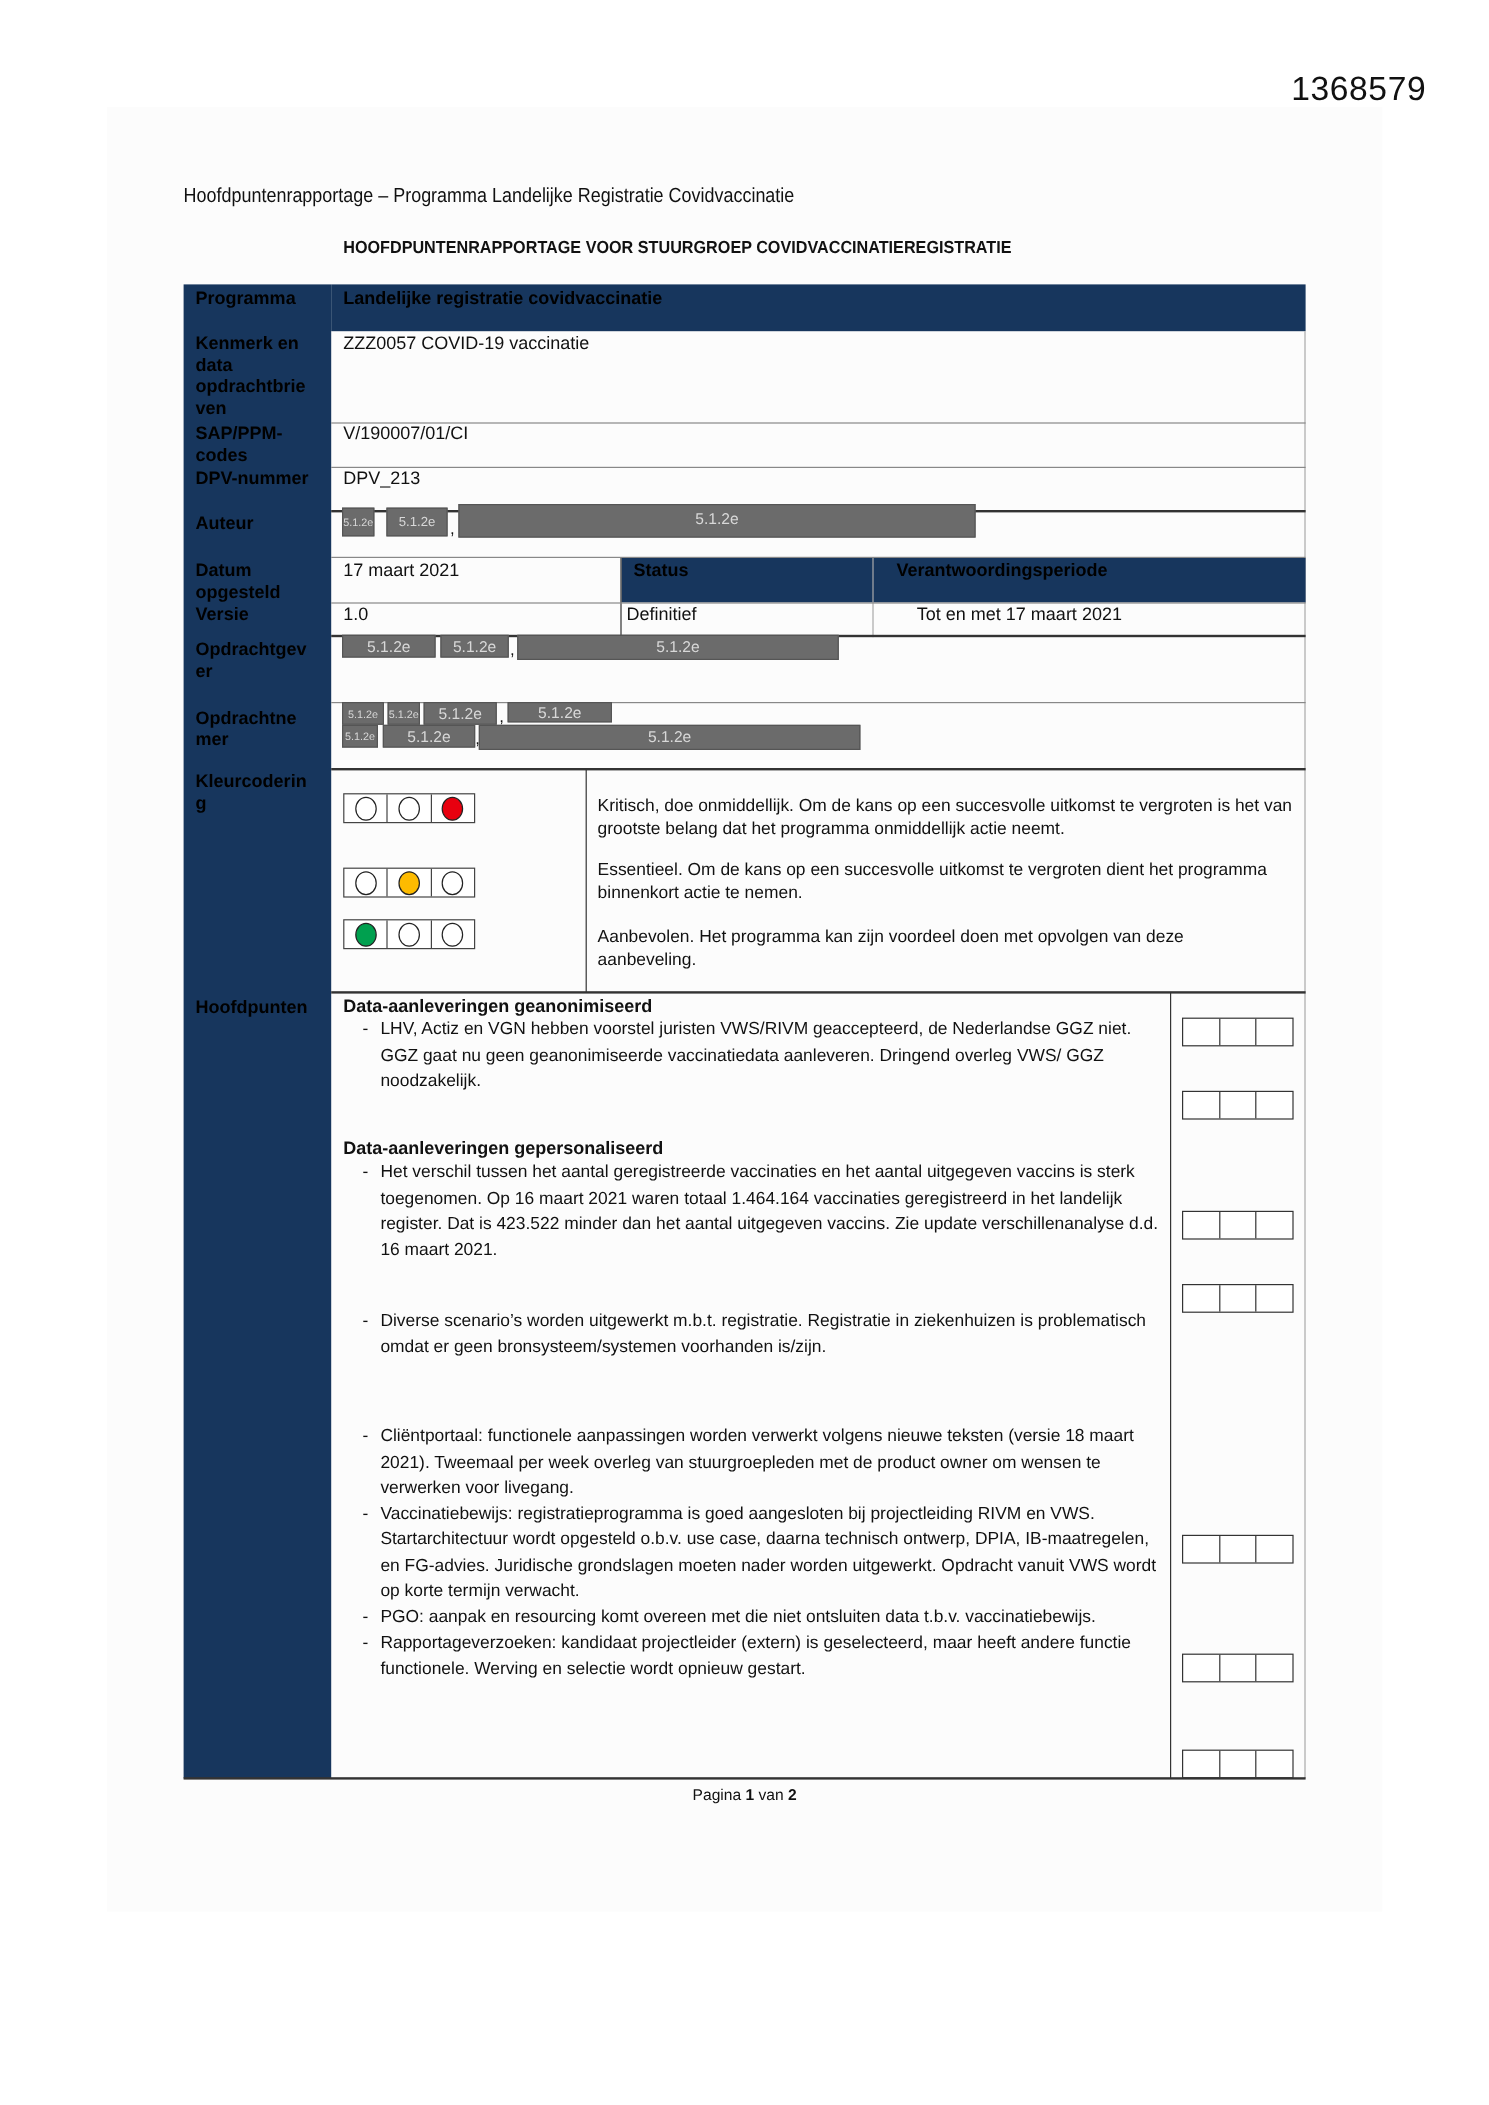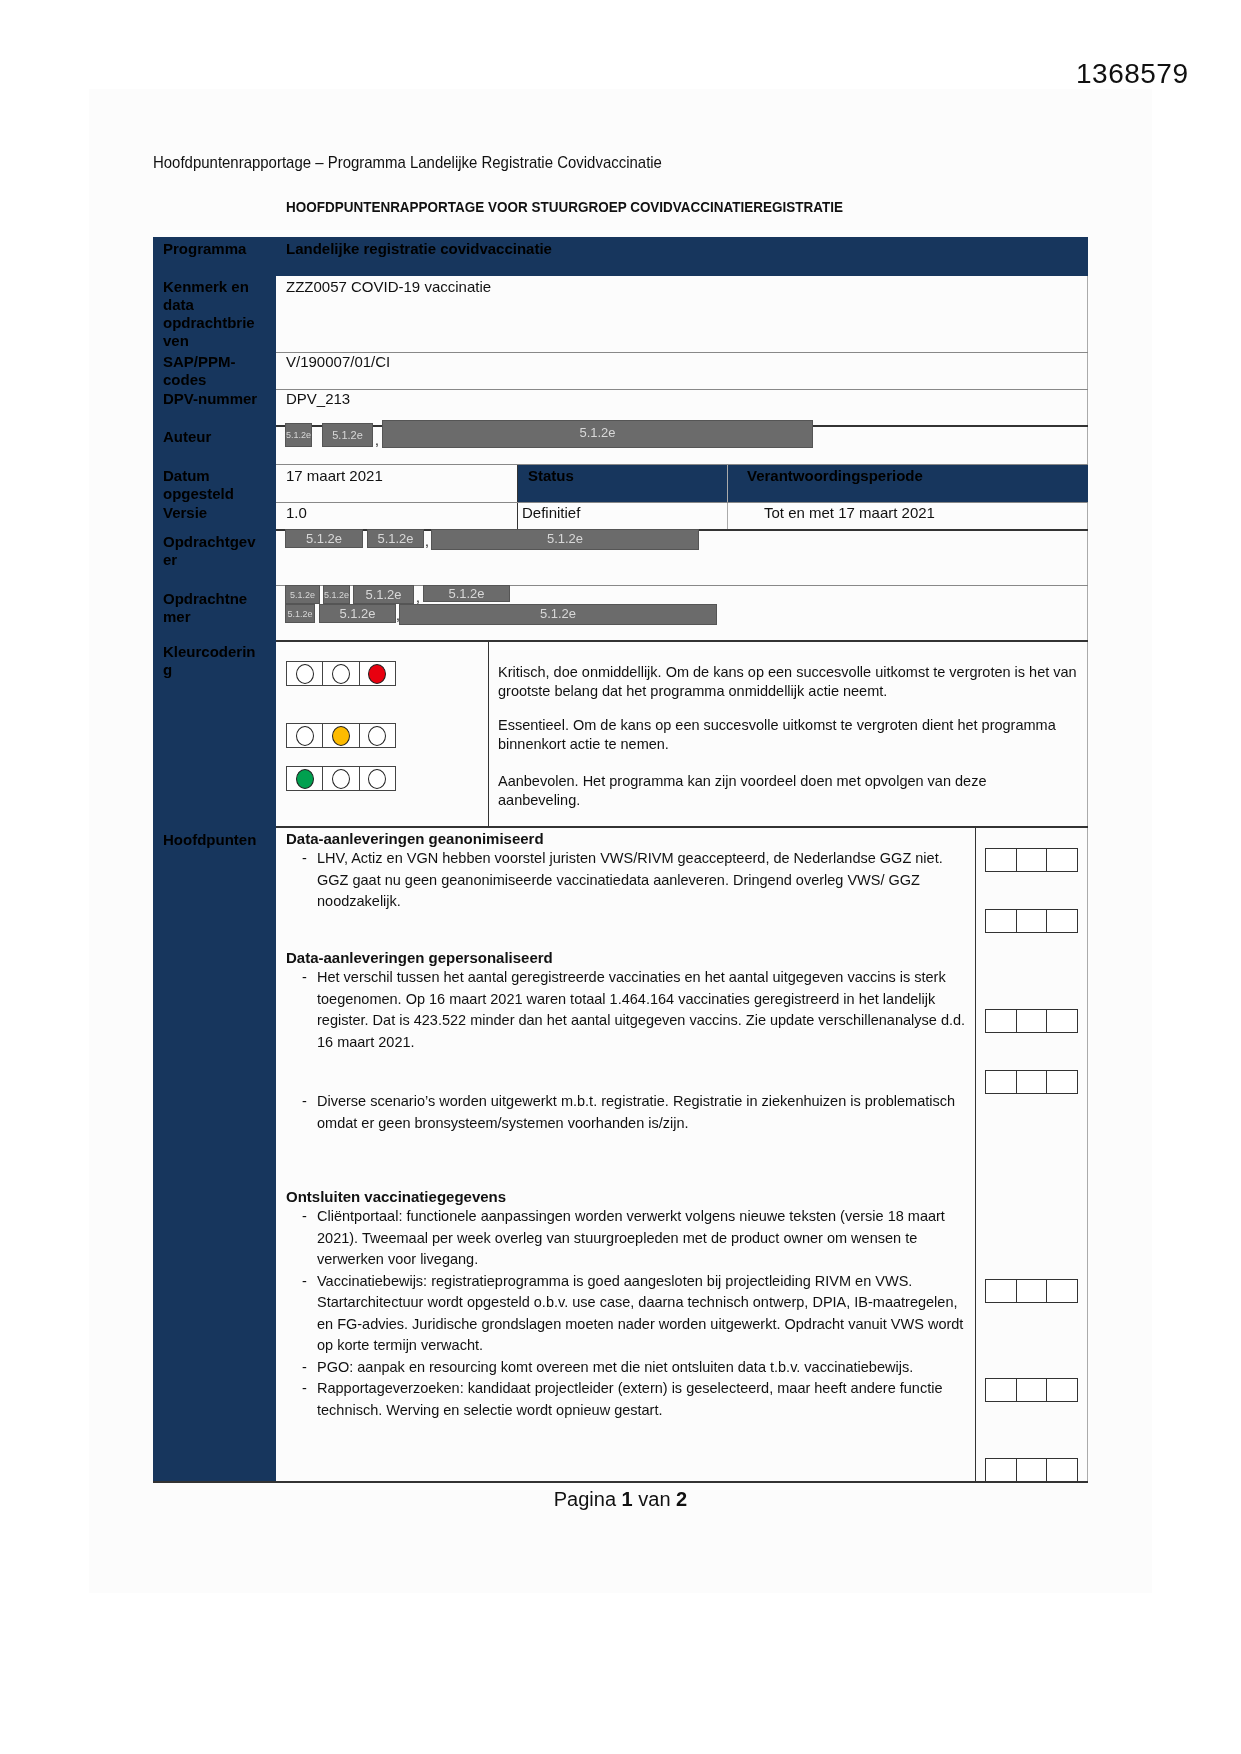--- a/index.html
+++ b/index.html
@@ -32,21 +32,21 @@
   .dot { width:18px; height:20px; border-radius:50%; border:1.5px solid #222; box-sizing:border-box; background:#fff; }
 
   .rating-box { border:1px solid #333; display:flex; box-sizing:border-box; background:#fff; }
   .rating-box .slot { flex:1; border-right:1px solid #333; }
   .rating-box .slot:last-child { border-right:none; }
 
   .legend-text { font-size:14.5px; line-height:19px; color:#111; }
   .hp-heading { font-size:15px; font-weight:bold; color:#111; line-height:19px; }
   .hp-bullet { font-size:14.5px; line-height:21.5px; color:#111; position:relative; padding-left:31px; text-indent:-15px; width:650px; }
   .hp-bullet .dash { display:inline-block; width:15px; text-indent:0; }
-  .page-footer { left:0; width:1241px; top:1488px; text-align:center; font-size:20px; color:#111; }
+  .page-footer { left:0; width:1241px; top:1488px; text-align:center; font-size:13px; color:#111; }
 </style>
 </head>
 <body>
 
 <div class="abs page-bg"></div>
 
 <div class="abs doc-number">1368579</div>
 <div class="abs running-header">Hoofdpuntenrapportage – Programma Landelijke Registratie Covidvaccinatie</div>
 <div class="abs doc-title">HOOFDPUNTENRAPPORTAGE VOOR STUURGROEP COVIDVACCINATIEREGISTRATIE</div>
 
@@ -187,25 +187,24 @@
   <div class="abs" style="left:286px; top:948px;">
     <div class="hp-heading">Data-aanleveringen gepersonaliseerd</div>
     <div class="hp-bullet"><span class="dash">-</span><span>Het verschil tussen het aantal geregistreerde vaccinaties en het aantal uitgegeven vaccins is sterk toegenomen. Op 16 maart 2021 waren totaal 1.464.164 vaccinaties geregistreerd in het landelijk register. Dat is 423.522 minder dan het aantal uitgegeven vaccins. Zie update verschillenanalyse d.d. 16 maart 2021.</span></div>
   </div>
 
   <div class="abs" style="left:286px; top:1091px;">
     <div class="hp-bullet"><span class="dash">-</span><span>Diverse scenario’s worden uitgewerkt m.b.t. registratie. Registratie in ziekenhuizen is problematisch omdat er geen bronsysteem/systemen voorhanden is/zijn.</span></div>
   </div>
 
   <div class="abs" style="left:286px; top:1187px;">
-    <div class="hp-heading">Ontsluiten vaccinatiegegevens</div>
     <div class="hp-bullet"><span class="dash">-</span><span>Cliëntportaal: functionele aanpassingen worden verwerkt volgens nieuwe teksten (versie 18 maart 2021). Tweemaal per week overleg van stuurgroepleden met de product owner om wensen te verwerken voor livegang.</span></div>
     <div class="hp-bullet"><span class="dash">-</span><span>Vaccinatiebewijs: registratieprogramma is goed aangesloten bij projectleiding RIVM en VWS. Startarchitectuur wordt opgesteld o.b.v. use case, daarna technisch ontwerp, DPIA, IB-maatregelen, en FG-advies. Juridische grondslagen moeten nader worden uitgewerkt. Opdracht vanuit VWS wordt op korte termijn verwacht.</span></div>
     <div class="hp-bullet"><span class="dash">-</span><span>PGO: aanpak en resourcing komt overeen met die niet ontsluiten data t.b.v. vaccinatiebewijs.</span></div>
-    <div class="hp-bullet"><span class="dash">-</span><span>Rapportageverzoeken: kandidaat projectleider (extern) is geselecteerd, maar heeft andere functie technisch. Werving en selectie wordt opnieuw gestart.</span></div>
+    <div class="hp-bullet"><span class="dash">-</span><span>Rapportageverzoeken: kandidaat projectleider (extern) is geselecteerd, maar heeft andere functie functionele. Werving en selectie wordt opnieuw gestart.</span></div>
   </div>
 
   <div class="abs rating-box" style="left:985px; top:848px; width:93px; height:24px;">
       <div class="slot"></div>
       <div class="slot"></div>
       <div class="slot"></div>
     </div>
   <div class="abs rating-box" style="left:985px; top:909px; width:93px; height:24px;">
       <div class="slot"></div>
       <div class="slot"></div>

